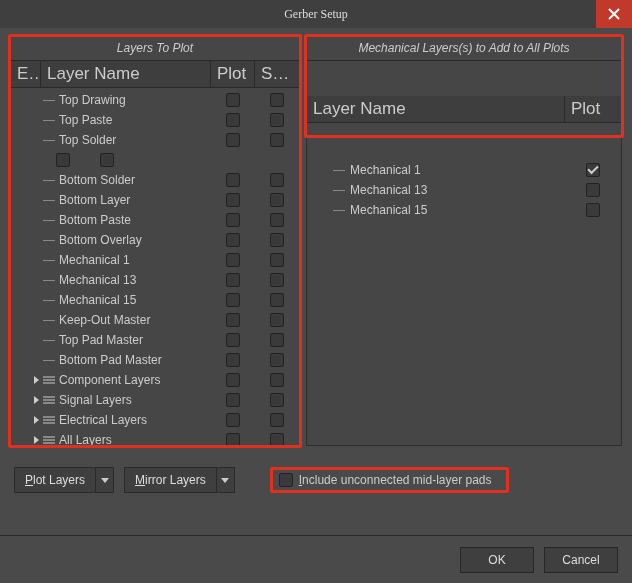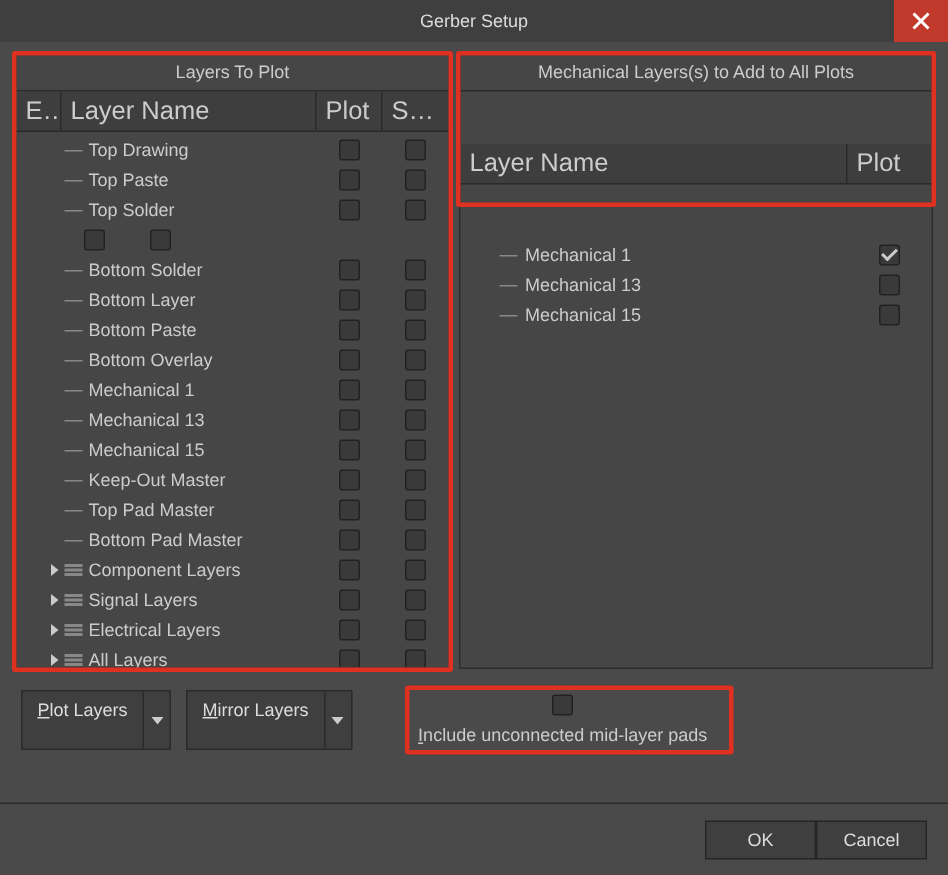--- a/index.html
+++ b/index.html
@@ -17,20 +17,21 @@
     height: 28px;
     background: #3f3f3f;
     display: flex;
     align-items: center;
     justify-content: center;
     position: relative;
   }
   .titlebar .title {
     color: #ddd;
     font-size: 12px;
+    font-family: Liberation Serif, serif;
   }
   .titlebar .close {
     position: absolute;
     right: 0; top: 0;
     width: 36px; height: 28px;
     background: #c0392b;
     display: flex; align-items: center; justify-content: center;
     cursor: pointer;
   }
   .titlebar .close svg { width: 12px; height: 12px; }
@@ -72,20 +73,21 @@
     flex-direction: column;
   }
   .panel.left { flex: 0 0 290px; }
   .panel.right { flex: 1; gap: 35px; }
   .panel-title {
     text-align: center;
     font-size: 12px;
     padding: 4px 0 5px 0;
     color: #ccc;
     border-bottom: 1px solid #2a2a2a;
+    font-style: italic;
   }
   .highlight-red {
     position: absolute;
     border: 3px solid #e03020;
     pointer-events: none;
     border-radius: 2px;
   }
   .grid-header {
     display: flex;
     font-size: 17px;
@@ -142,42 +144,42 @@
     display:flex;
     gap: 10px;
     align-items: center;
     padding: 12px 4px 0 4px;
     height: 56px;
   }
   .splitbtn {
     display:flex;
     border:1px solid #2a2a2a;
     background:#3f3f3f;
-    height: 40px;
+    height: 26px;
     align-items:stretch;
     cursor:pointer;
   }
   .splitbtn .lbl { padding: 5px 10px; color:#ddd; font-size:12px; }
   .splitbtn .lbl u { text-decoration: underline; }
   .splitbtn .drop { width: 18px; border-left:1px solid #2a2a2a; display:flex;align-items:center;justify-content:center; }
   .downtri { width:0;height:0;border-left:4px solid transparent;border-right:4px solid transparent;border-top:5px solid #ccc; }
   .include-wrap {
     display:flex; align-items:center; gap:6px;
     padding: 3px 14px 3px 6px;
     position: relative;
-    flex-direction: column;
   }
   .footer {
     position:absolute;
     bottom:0; left:0; right:0;
     height: 48px;
     border-top: 1px solid #2a2a2a;
     display:flex;
     justify-content:flex-end;
     align-items:center;
+    gap:10px;
     padding-right: 14px;
     background:#4a4a4a;
   }
   .btn {
     min-width: 74px;
     height: 26px;
     border:1px solid #262626;
     background:#3f3f3f;
     color:#ddd;
     font-size:12px;

